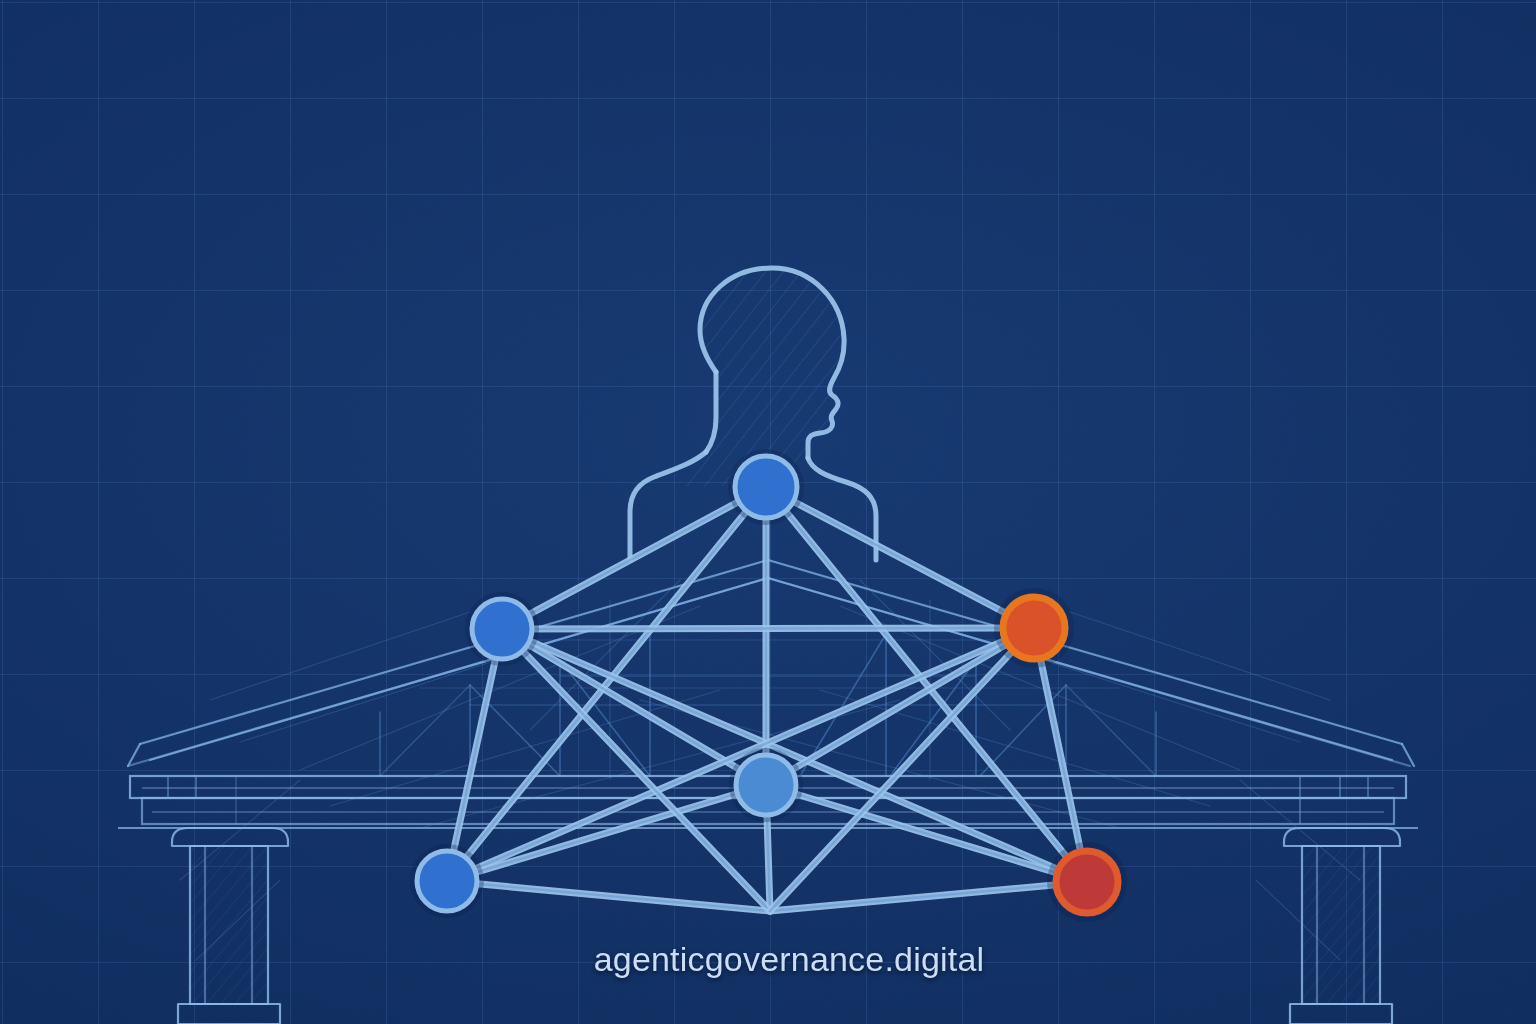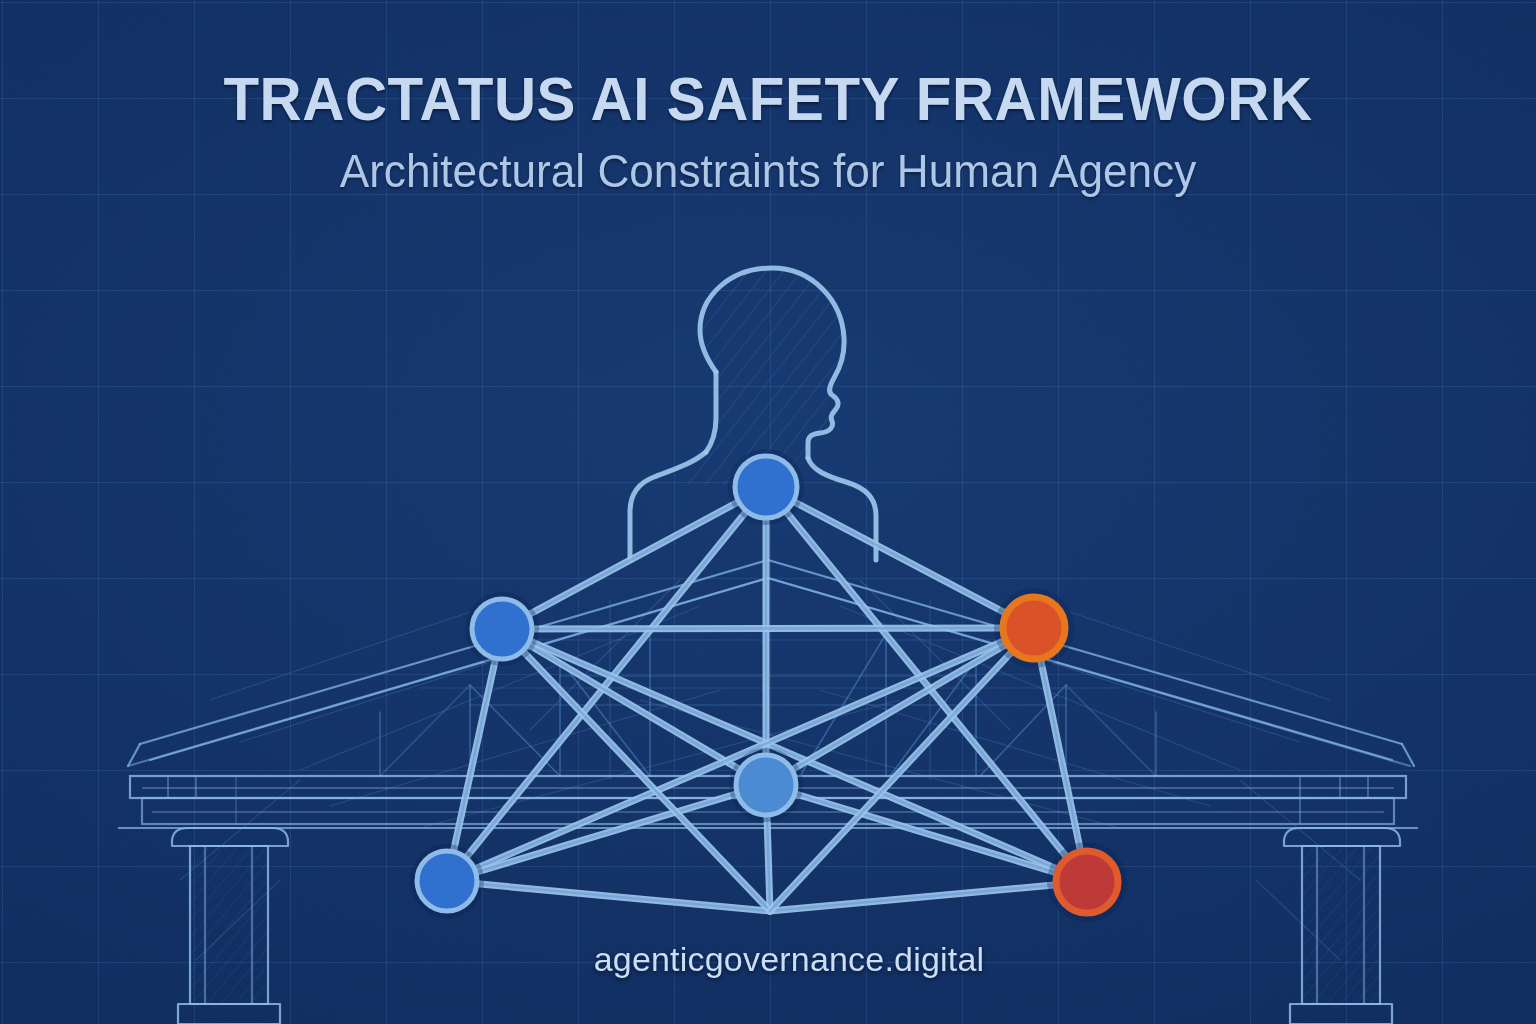--- a/index.html
+++ b/index.html
@@ -307,24 +307,20 @@
           <circle cx="447" cy="881" r="37" fill="#0b2250" fill-opacity="0.30"></circle>
           <circle cx="447" cy="881" r="30" fill="#3070ce" stroke="#8fbbe8" stroke-width="5"></circle>
         </g>
         <g>
           <circle cx="1087" cy="882" r="40" fill="#0b2250" fill-opacity="0.30"></circle>
           <circle cx="1087" cy="882" r="31" fill="#be3a39" stroke="#df5a2c" stroke-width="7"></circle>
         </g>
       </g>
   </svg>
 
-  <div id="titleblock">
-    <h1 id="poster-title">TRACTATUS AI SAFETY FRAMEWORK</h1>
-    <p id="poster-subtitle">Architectural Constraints for Human Agency</p>
-  </div>
 
   <div id="footerblock">
     <p id="poster-footer">agenticgovernance.digital</p>
   </div>
 
   <svg id="grain" viewBox="0 0 1536 1024" preserveAspectRatio="none">
     <filter id="noiseF">
       <feTurbulence type="fractalNoise" baseFrequency="0.85" numOctaves="3" stitchTiles="stitch"></feTurbulence>
       <feColorMatrix type="saturate" values="0"></feColorMatrix>
     </filter>

